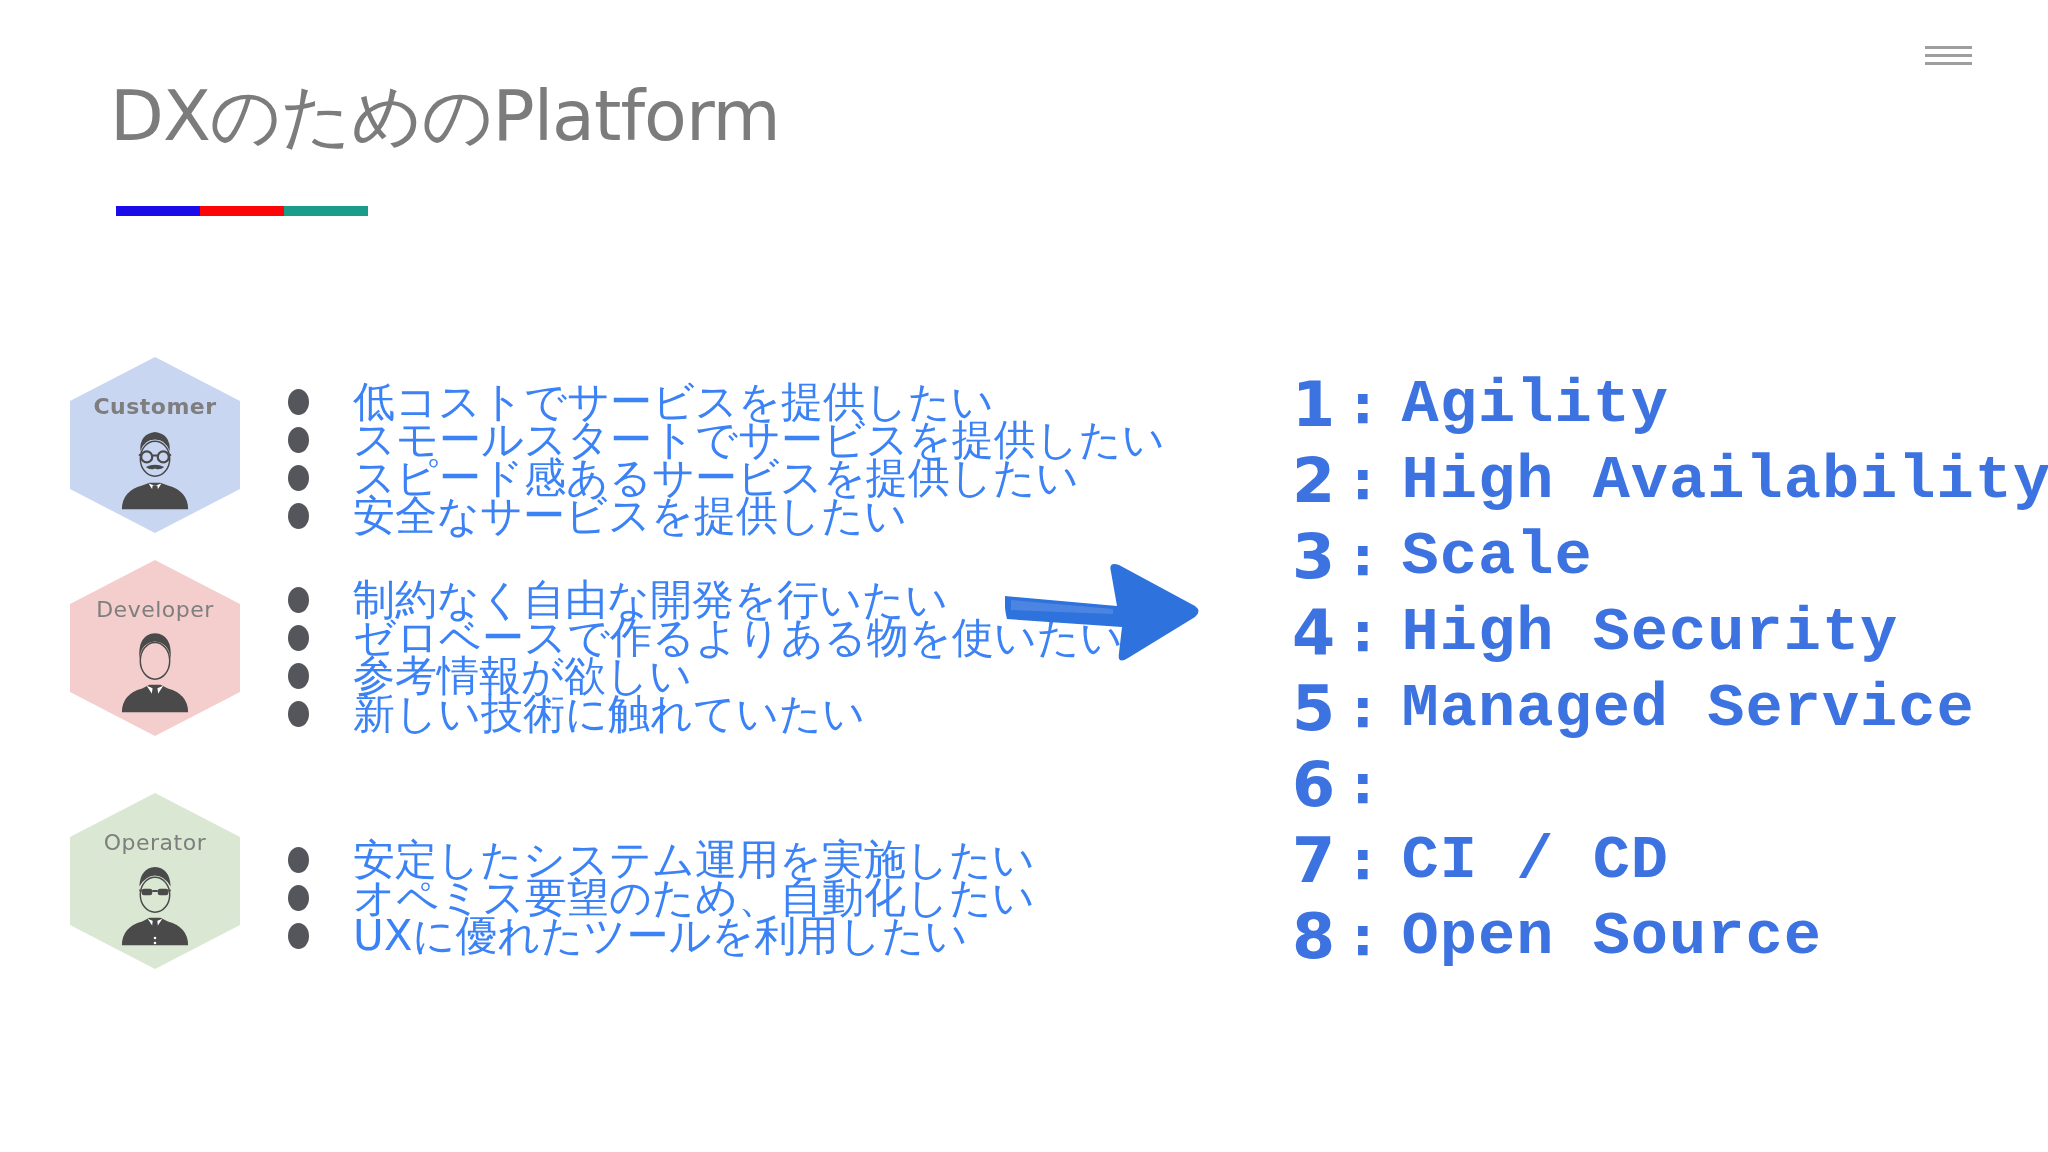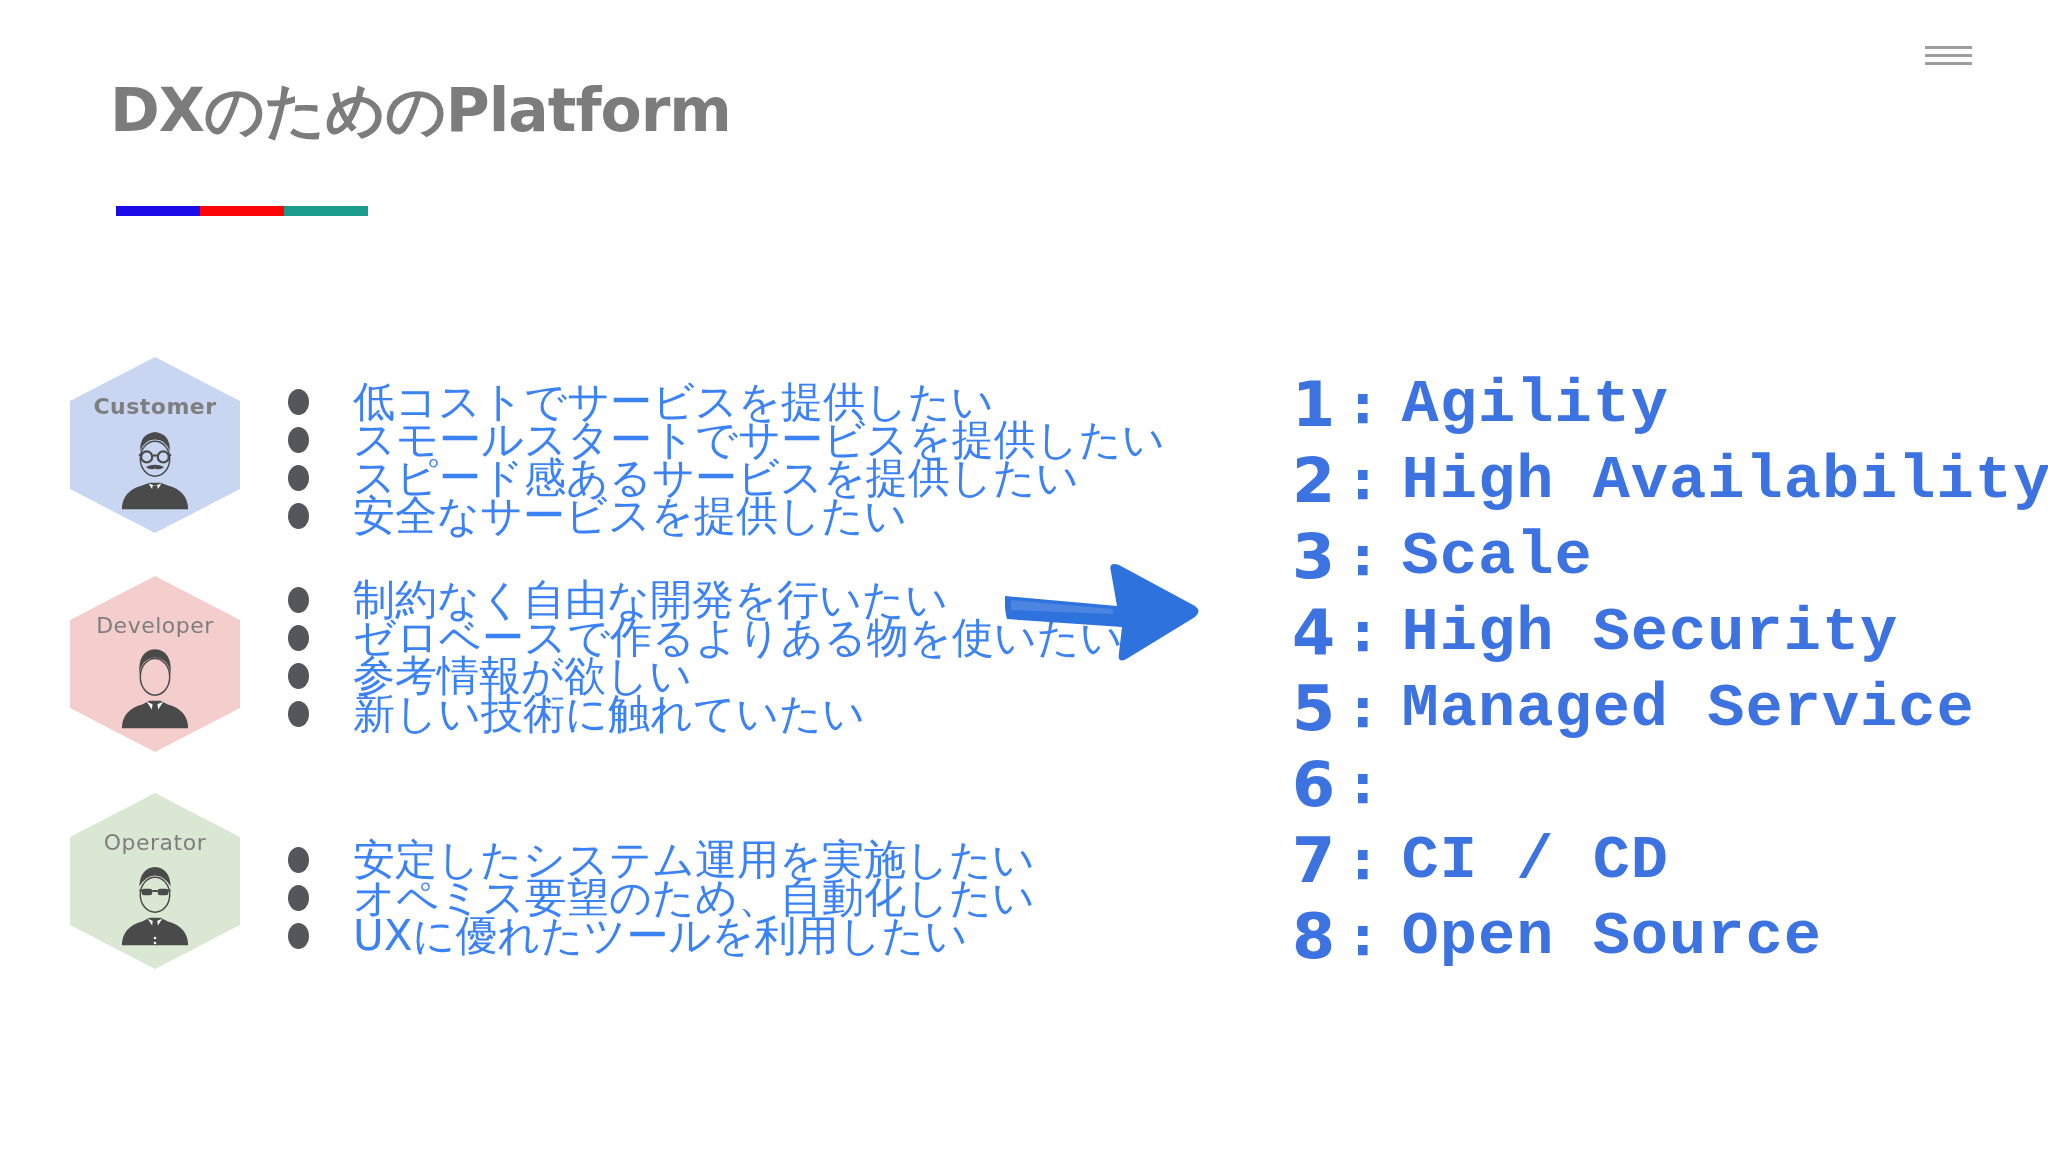--- a/index.html
+++ b/index.html
@@ -6,36 +6,36 @@
   #slide{
     position:relative;width:2048px;height:1152px;background:#ffffff;overflow:hidden;
     font-family:"DejaVu Sans","Liberation Sans",sans-serif;
   }
   
   .menu{position:absolute;left:1925px;top:46px;width:47px;cursor:pointer;}
   .menu .bar{height:3px;background:#9e9e9e;margin-bottom:5px;}
   
   .title{
     position:absolute;left:110px;top:76px;
-    font-size:60px;font-weight:700;color:#7c7c7c;letter-spacing:-1px;line-height:1.15;
+    font-size:70px;font-weight:400;color:#7c7c7c;letter-spacing:-1px;line-height:1.15;
     white-space:nowrap;
   }
   .underline{position:absolute;left:116px;top:206px;width:252px;height:10px;display:flex;}
   .underline .seg{height:100%;width:84px;}
   .seg-blue{background:#1a0be8;}
   .seg-red{background:#fb0509;}
   .seg-teal{background:#1b9b8a;}
   
   .hex{
     position:absolute;left:70px;width:170px;height:176px;
     clip-path:polygon(50% 0%,100% 25%,100% 75%,50% 100%,0% 75%,0% 25%);
     display:flex;flex-direction:column;align-items:center;
   }
   .hex-customer{top:357px;background:#c8d6f2;font-weight:bold;}
-  .hex-developer{top:576px;background:#f4cdcd;}
+  .hex-developer{top:560px;background:#f4cdcd;}
   .hex-operator{top:793px;background:#d9e7d3;}
   .hex-label{margin-top:37px;font-size:22px;color:#7e7e7e;letter-spacing:0.5px;}
   .hex svg{width:96px;height:92px;margin-top:2px;}
   
   .needs{position:absolute;left:288px;display:flex;flex-direction:column;}
   .needs-customer{top:383px;}
   .needs-developer{top:581px;}
   .needs-operator{top:841px;}
   .need-row{display:flex;align-items:center;height:38px;}
   .dot{width:21px;height:26px;border-radius:50%;background:#55565c;flex:0 0 auto;}

